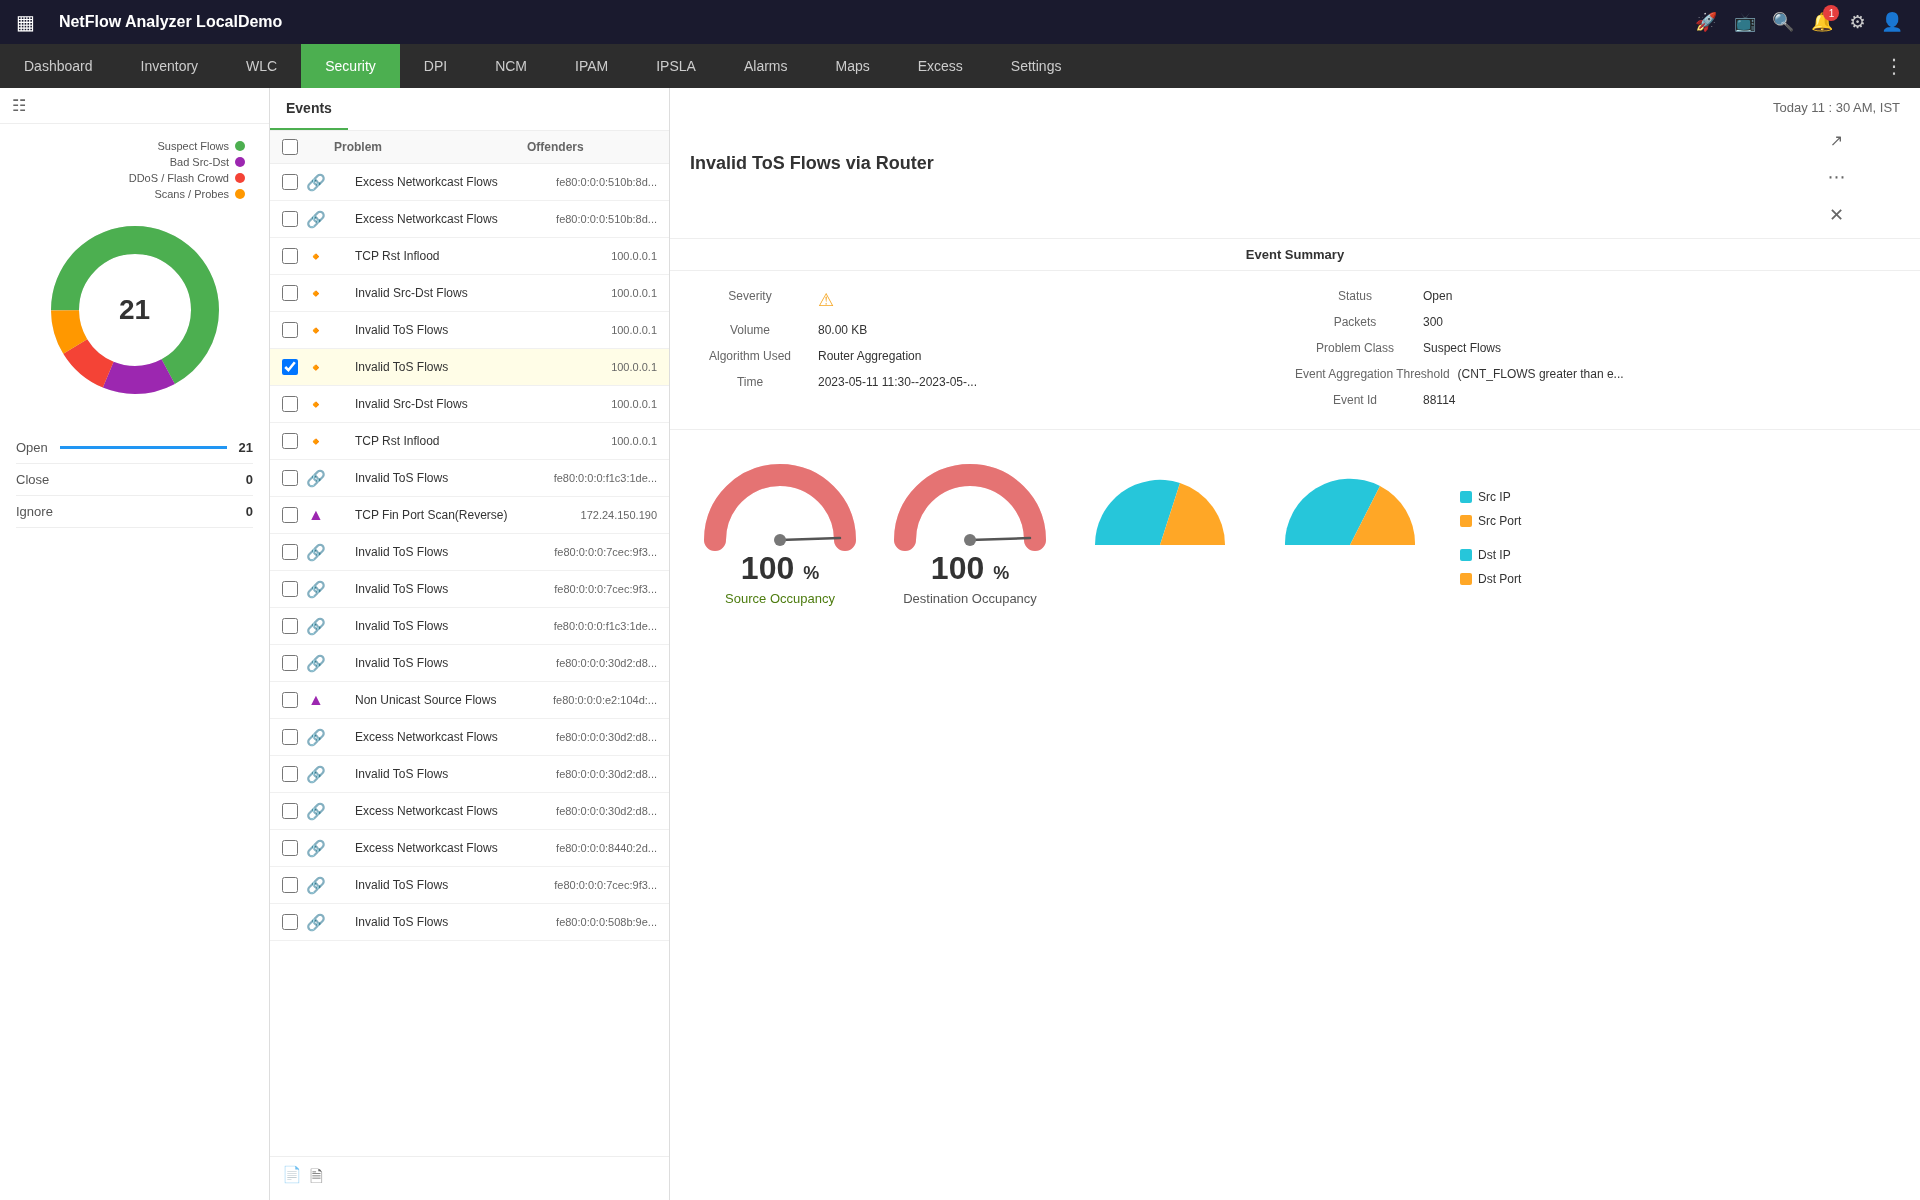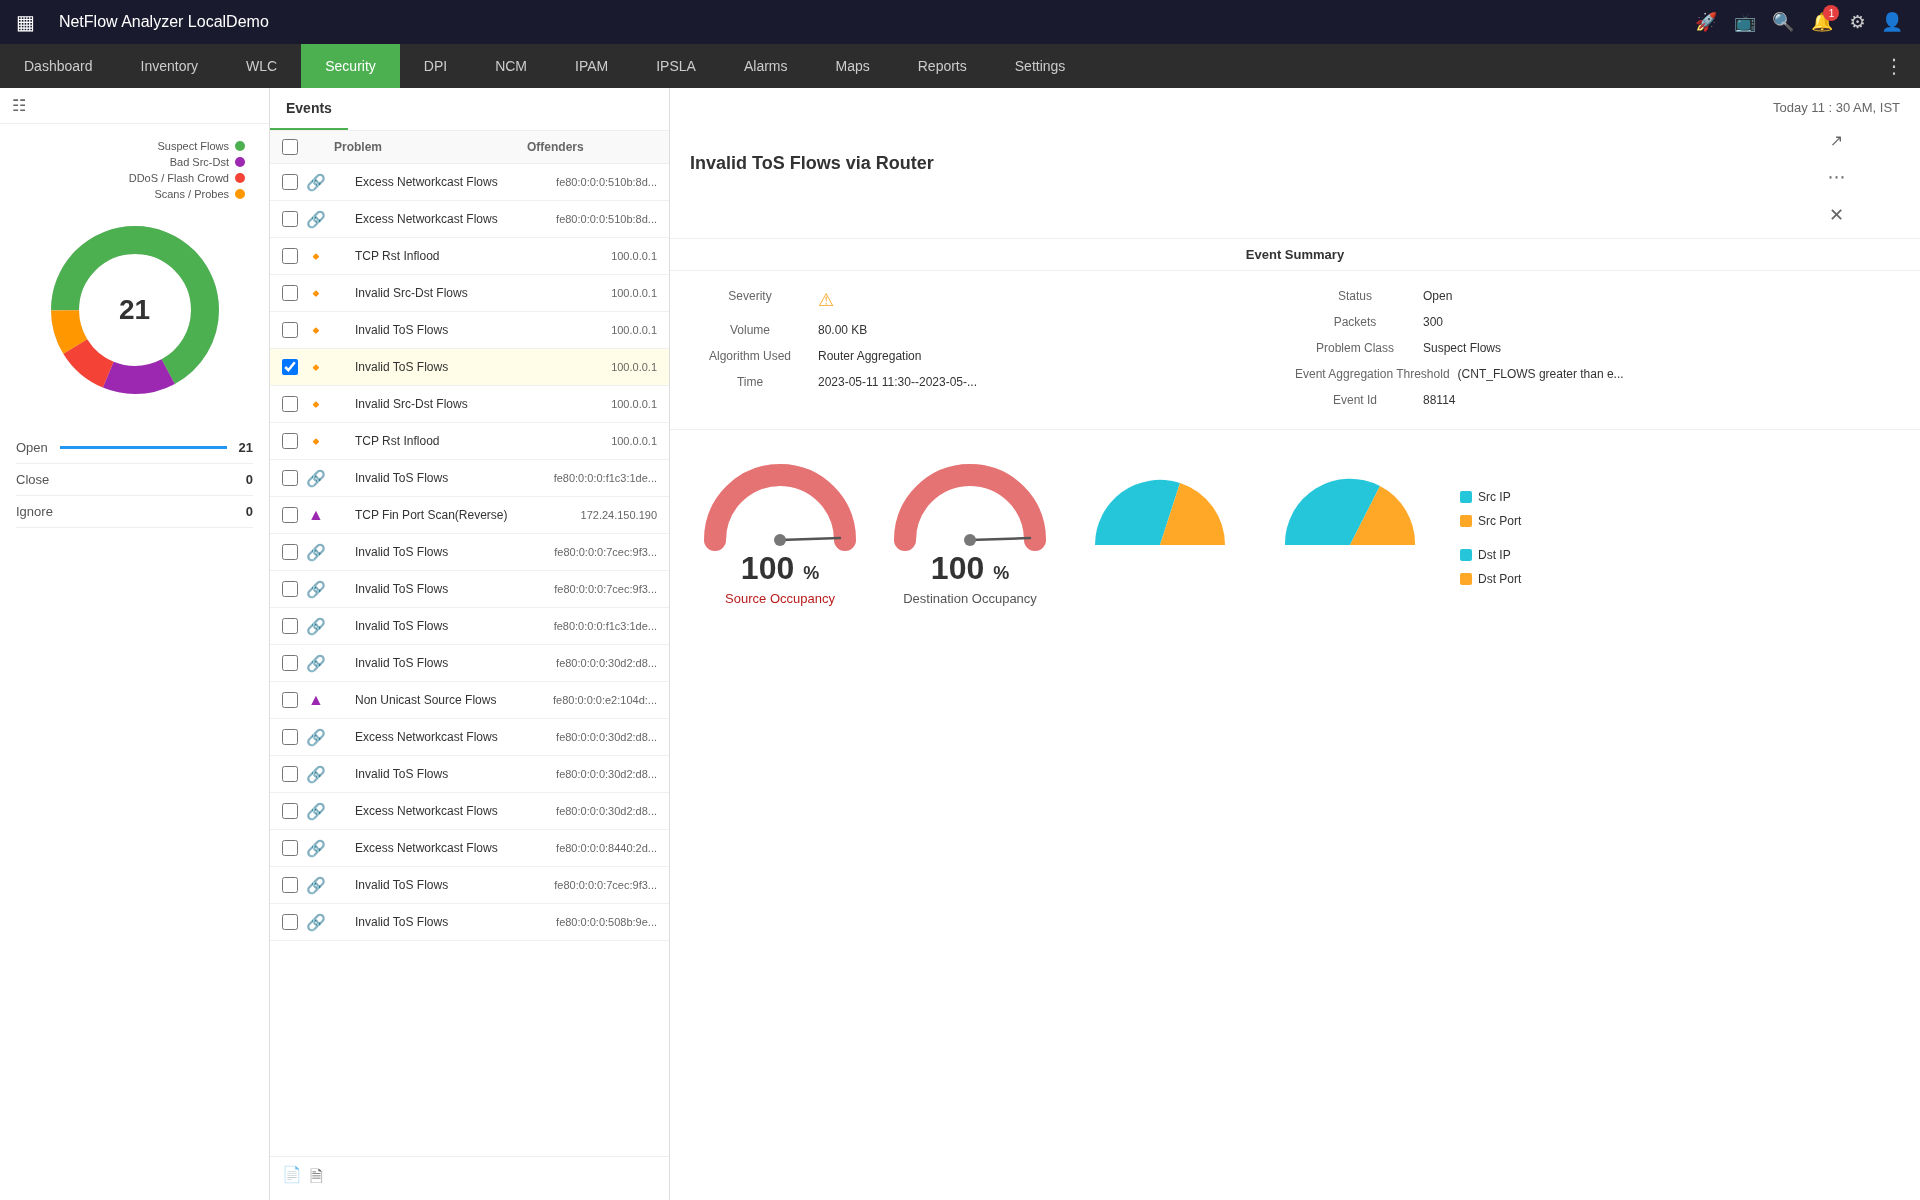--- a/index.html
+++ b/index.html
@@ -1,20 +1,20 @@
 <!DOCTYPE html>
 <html><head>
   <meta charset="utf-8">
   <style>
     * { box-sizing: border-box; margin: 0; padding: 0; }
     body { font-family: Arial, sans-serif; font-size: 13px; background: #f0f0f0; color: #333; width: 1920px; height: 1200px; overflow: hidden; }
 
     
     .top-bar { display: flex; align-items: center; background: #1a1a2e; color: #fff; height: 44px; padding: 0 16px; gap: 16px; }
-    .top-bar-logo { font-size: 16px; font-weight: normal; color: #fff; flex: 1; }
+    .top-bar-logo { font-size: 16px; font-weight: bold; color: #fff; flex: 1; }
     .top-bar-icons { display: flex; gap: 16px; align-items: center; }
     .notification-badge { position: relative; }
     .badge { position: absolute; top: -6px; right: -6px; background: #e53e3e; color: #fff; border-radius: 50%; width: 16px; height: 16px; font-size: 10px; display: flex; align-items: center; justify-content: center; }
 
     
     .nav-bar { display: flex; align-items: center; background: #2d2d2d; height: 44px; }
     .nav-item { padding: 0 24px; height: 44px; display: flex; align-items: center; color: #ccc; cursor: pointer; font-size: 14px; white-space: nowrap; }
     .nav-item.active { background: #4caf50; color: #fff; }
     .nav-more { margin-left: auto; padding: 0 16px; color: #ccc; cursor: pointer; font-size: 20px; }
 
@@ -80,21 +80,21 @@
   <div class="nav-item">Dashboard</div>
   <div class="nav-item">Inventory</div>
   <div class="nav-item">WLC</div>
   <div class="nav-item active">Security</div>
   <div class="nav-item">DPI</div>
   <div class="nav-item">NCM</div>
   <div class="nav-item">IPAM</div>
   <div class="nav-item">IPSLA</div>
   <div class="nav-item">Alarms</div>
   <div class="nav-item">Maps</div>
-  <div class="nav-item">Reports</div>
+  <div class="nav-item">Excess</div>
   <div class="nav-item">Settings</div>
   <div class="nav-more">⋮</div>
 </div>
 
 <div class="main-layout">
 
   <div class="left-sidebar">
     <div class="sidebar-filter">
       <span style="font-size:16px; color:#666; cursor:pointer;">☷</span>
     </div>
@@ -409,21 +409,21 @@
         <svg width="160" height="110" viewBox="0 0 160 110">
 
           <path d="M 15 90 A 65 65 0 0 1 145 90" fill="none" stroke="#ffcdd2" stroke-width="22" stroke-linecap="round"></path>
 
           <path d="M 15 90 A 65 65 0 0 1 145 90" fill="none" stroke="#e57373" stroke-width="22" stroke-linecap="round"></path>
 
           <line x1="80" y1="90" x2="140" y2="88" stroke="#555" stroke-width="2.5" stroke-linecap="round"></line>
           <circle cx="80" cy="90" r="6" fill="#777"></circle>
         </svg>
         <div style="font-size:32px; font-weight:bold; color:#333; margin-top:-10px;">100 <span style="font-size:18px;">%</span></div>
-        <div style="font-size:13px; color:#b91c1c; margin-top:4px;">Source Occupancy</div>
+        <div style="font-size:13px; color:#4d7c0f; margin-top:4px;">Source Occupancy</div>
       </div>
 
       <div style="display:flex; flex-direction:column; align-items:center;">
         <svg width="160" height="110" viewBox="0 0 160 110">
           <path d="M 15 90 A 65 65 0 0 1 145 90" fill="none" stroke="#ffcdd2" stroke-width="22" stroke-linecap="round"></path>
           <path d="M 15 90 A 65 65 0 0 1 145 90" fill="none" stroke="#e57373" stroke-width="22" stroke-linecap="round"></path>
           <line x1="80" y1="90" x2="140" y2="88" stroke="#555" stroke-width="2.5" stroke-linecap="round"></line>
           <circle cx="80" cy="90" r="6" fill="#777"></circle>
         </svg>
         <div style="font-size:32px; font-weight:bold; color:#333; margin-top:-10px;">100 <span style="font-size:18px;">%</span></div>

